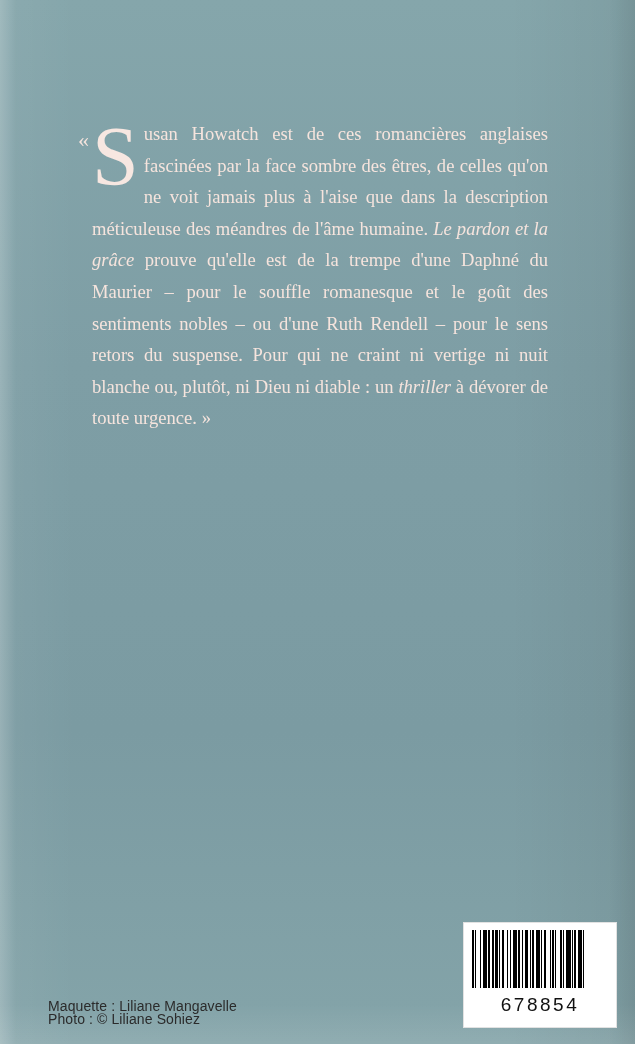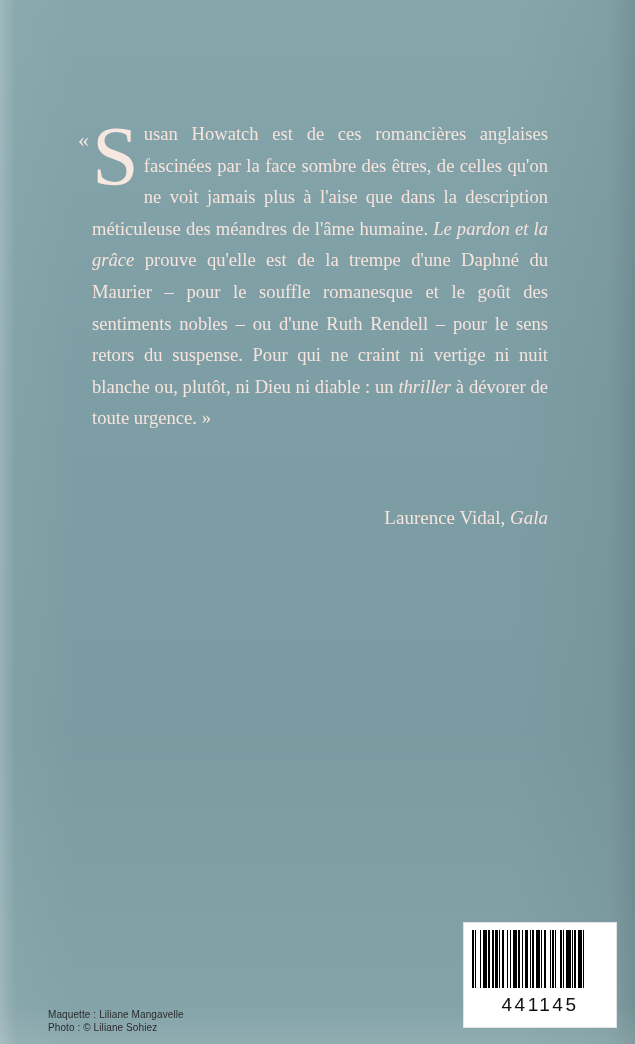--- a/index.html
+++ b/index.html
@@ -86,24 +86,24 @@
     width: 456px;
     text-align: right;
     color: #f6e4dd;
     font-size: 19px;
     line-height: 26px;
   }
 
   .credits {
     position: absolute;
     left: 48px;
-    bottom: 10px;
+    bottom: 18px;
     color: #2b2b2b;
     font-family: "Liberation Sans", sans-serif;
-    font-size: 10px;
+    font-size: 14px;
     line-height: 13px;
     letter-spacing: 0.1px;
     margin-top: 48px;
   }
 
   .barcode-box {
     position: absolute;
     right: 18px;
     bottom: 16px;
     width: 154px;
@@ -144,23 +144,20 @@
   <div class="spine-shade"></div>
   <div class="edge-shade-right"></div>
   <div class="edge-shade-bottom"></div>
 
   <div class="quote-block">
     <span class="open-quote">«</span>
     <span class="drop-cap">S</span>
     <p><span>usan Howatch est de ces romancières anglaises fascinées par la face sombre des êtres, de celles qu'on ne voit jamais plus à l'aise que dans la description méticuleuse des méandres de l'âme humaine. </span><span class="italic">Le pardon et la grâce</span><span> prouve qu'elle est de la trempe d'une Daphné du Maurier – pour le souffle romanesque et le goût des sentiments nobles – ou d'une Ruth Rendell – pour le sens retors du suspense. Pour qui ne craint ni vertige ni nuit blanche ou, plutôt, ni Dieu ni diable : un </span><span class="italic">thriller</span><span> à dévorer de toute urgence. »</span></p>
   </div>
 
-  <div class="attribution">
-    <span>Laurence Vidal, </span><span class="italic">Gala</span>
-  </div>
 
   <div class="credits">
     <div>Maquette : Liliane Mangavelle</div>
     <div>Photo : © Liliane Sohiez</div>
   </div>
 
   <div class="barcode-box">
     <div class="bars" id="bars">
         <span style="width: 2.2px; background: rgb(0, 0, 0);"></span>
         <span style="width: 1.1px; background: transparent;"></span>
@@ -216,15 +213,15 @@
         <span style="width: 1.1px; background: transparent;"></span>
         <span style="width: 1.1px; background: rgb(0, 0, 0);"></span>
         <span style="width: 1.1px; background: transparent;"></span>
         <span style="width: 2.2px; background: rgb(0, 0, 0);"></span>
         <span style="width: 2.2px; background: transparent;"></span>
         <span style="width: 3.3px; background: rgb(0, 0, 0);"></span>
         <span style="width: 1.1px; background: transparent;"></span>
         <span style="width: 1.1px; background: rgb(0, 0, 0);"></span>
         <span style="width: 2.2px; background: transparent;"></span>
       </div>
-    <div class="barcode-number">441145</div>
+    <div class="barcode-number">678854</div>
   </div>
 </div>
 
 </body></html>

